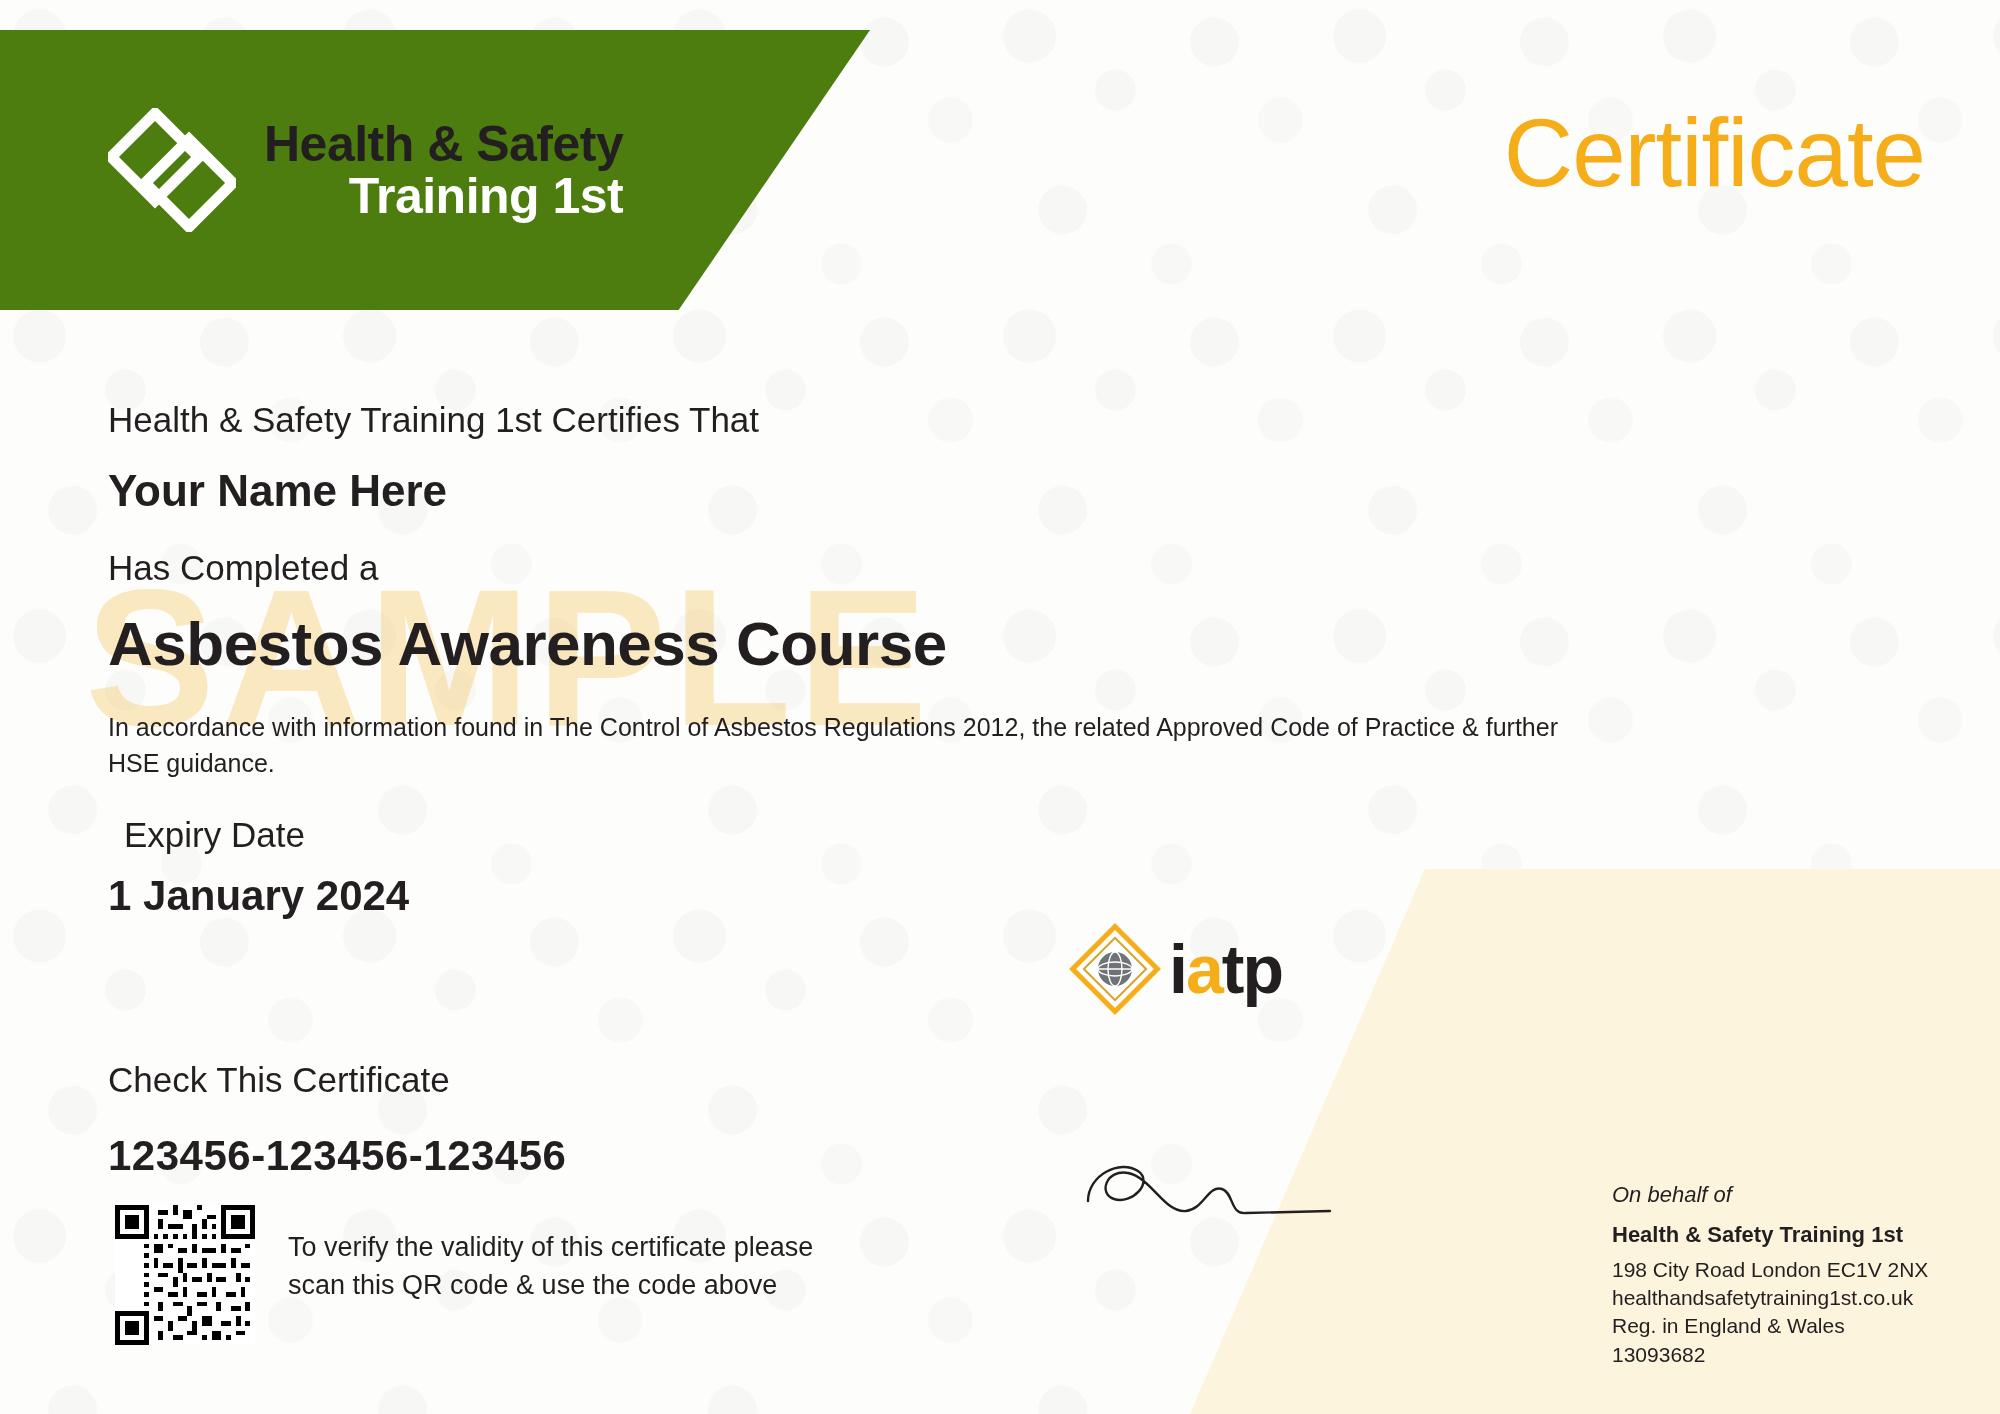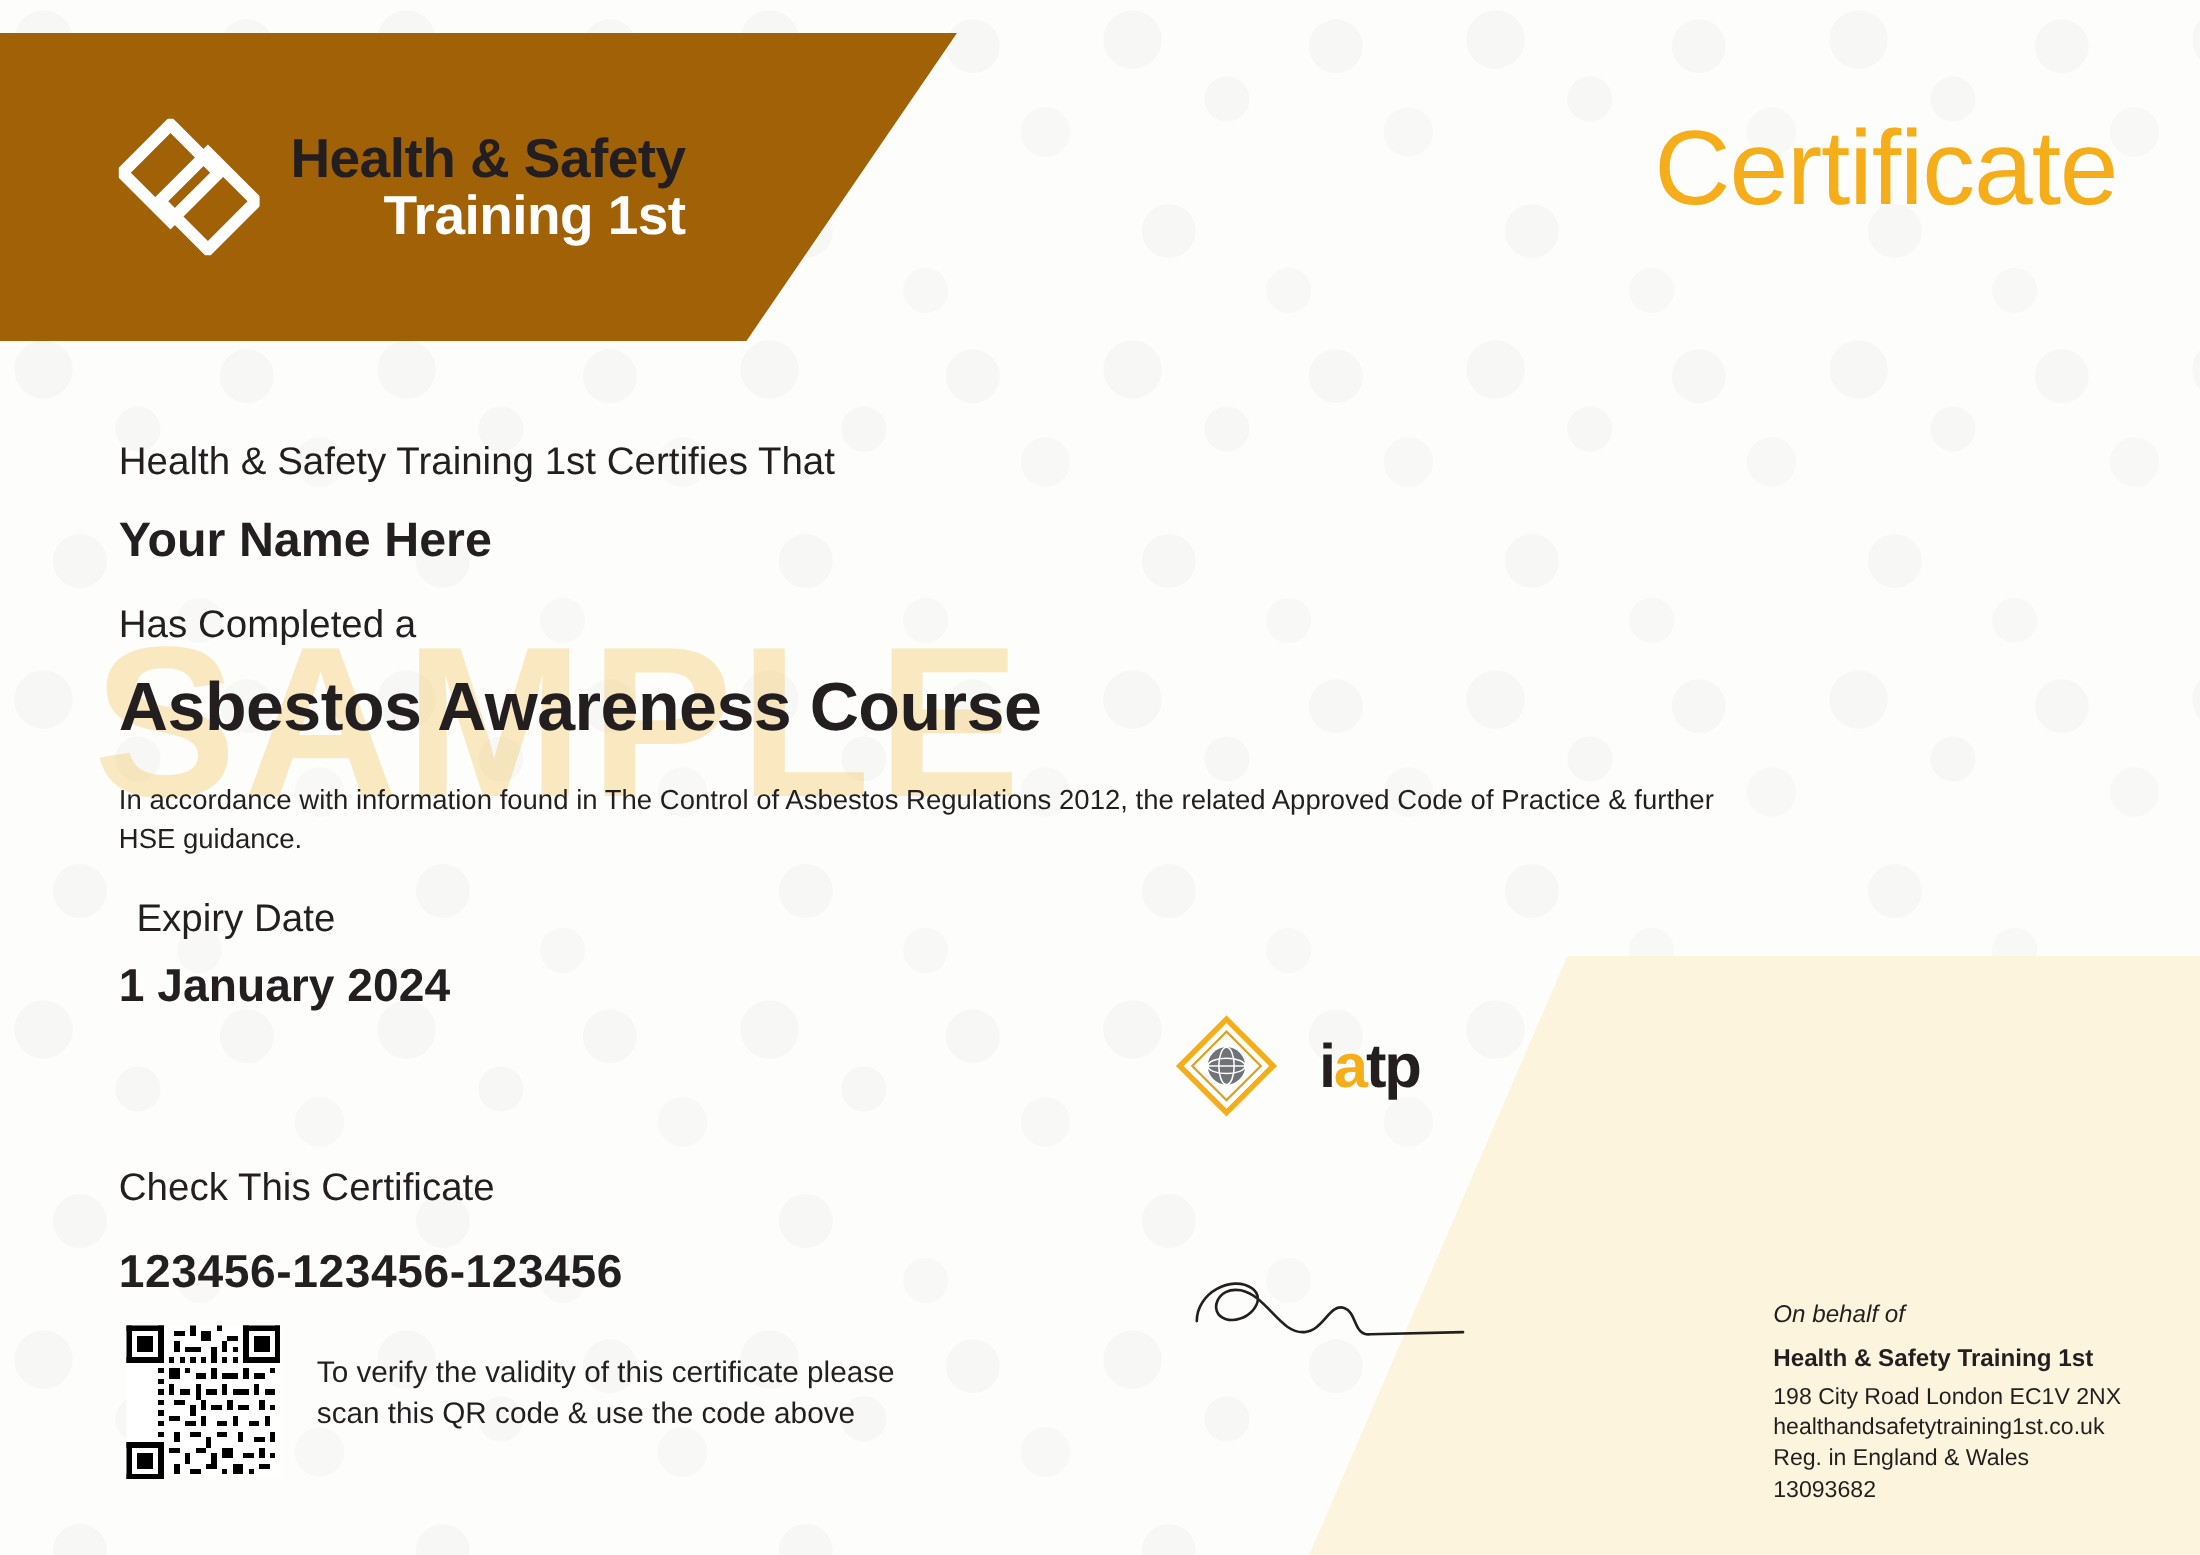--- a/index.html
+++ b/index.html
@@ -39,21 +39,21 @@
     pointer-events: none;
   }
 
   
   .header-banner {
     position: absolute;
     top: 30px;
     left: 0;
     width: 870px;
     height: 280px;
-    background: #a16207;
+    background: #4d7c0f;
     clip-path: polygon(0 0, 100% 0, 78% 100%, 0 100%);
     display: flex;
     align-items: center;
     padding-left: 108px;
     box-sizing: border-box;
   }
 
   .logo-mark {
     width: 128px;
     height: 124px;
@@ -227,25 +227,25 @@
     display: flex;
     align-items: center;
   }
   .iatp-diamond {
     width: 100px;
     height: 100px;
     position: relative;
     flex: 0 0 auto;
   }
   .iatp-word {
-    font-size: 56px;
+    font-size: 68px;
     font-weight: bold;
     letter-spacing: -2px;
     line-height: 1;
-    margin-left: 34px;
+    margin-left: 4px;
     color: #231f20;
   }
   .iatp-word .a-letter { color: #f5ad1a; }
 
   .signature {
     position: absolute;
     right: 660px;
     bottom: 175px;
     width: 260px;
     height: 90px;

